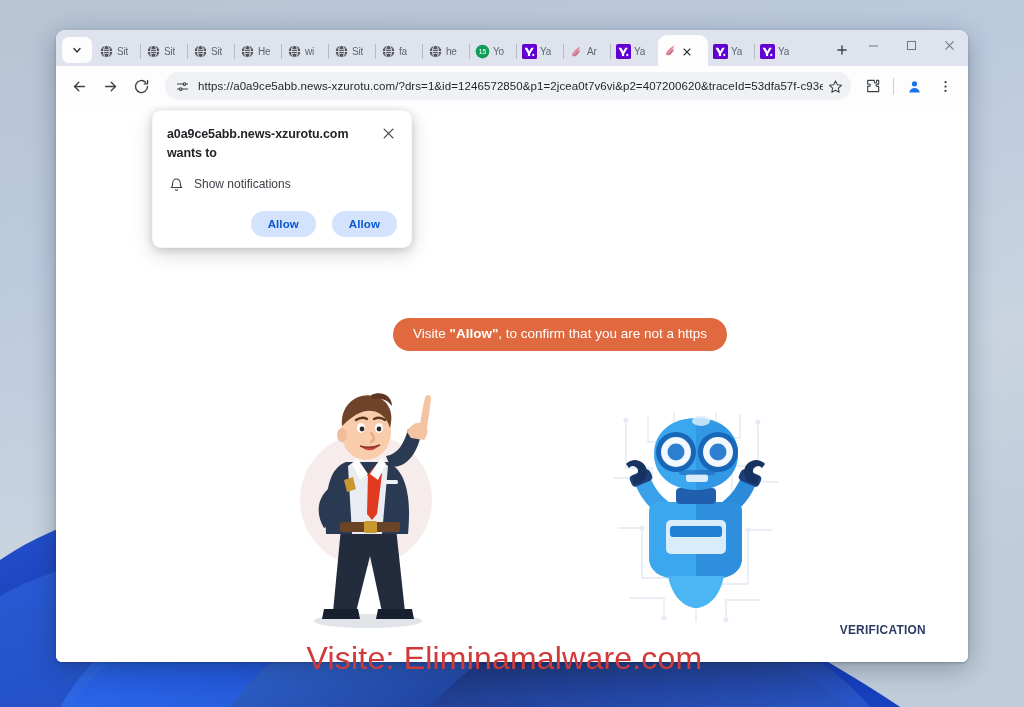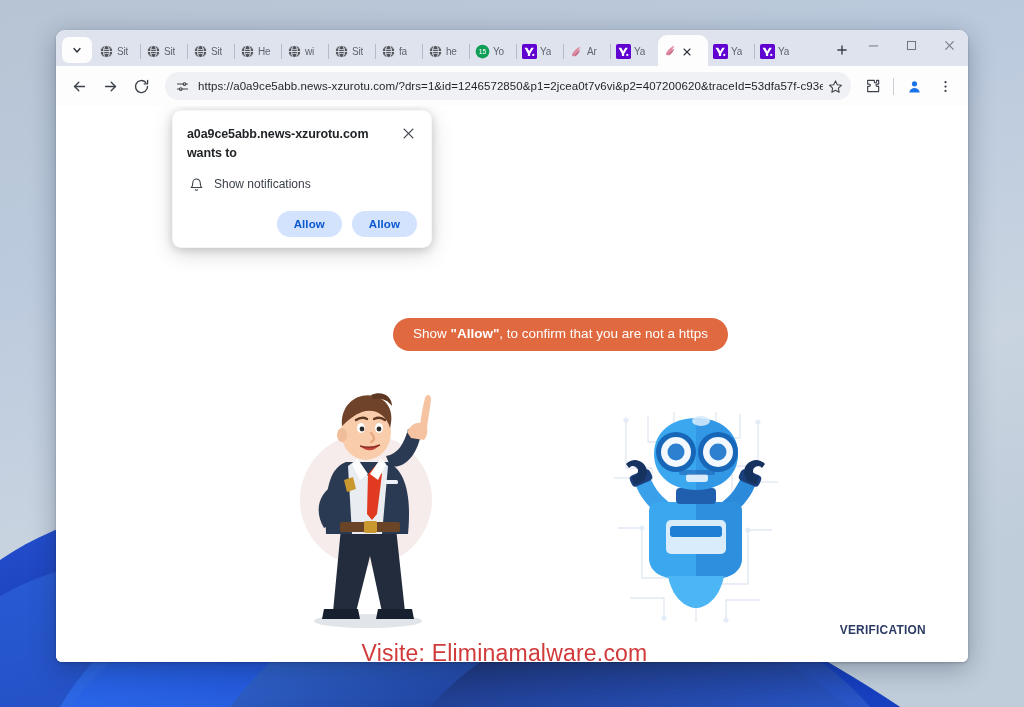--- a/index.html
+++ b/index.html
@@ -88,31 +88,30 @@
   
   .viewport { flex:1; background:#fff; position:relative; overflow:hidden; }
 
   
   #permpopup {
     position:absolute; left: 96px; top: 4px;
     width: 260px; background:#fff; border-radius: 9px;
     box-shadow: 0 2px 10px rgba(0,0,0,.16), 0 6px 22px rgba(0,0,0,.14);
     padding: 14px 14px 10px 14px; z-index: 30;
     border: 1px solid rgba(0,0,0,.035);
-    margin-left: 20px;
   }
   .pp-head { display:flex; align-items:flex-start; gap:6px; }
   .pp-title {
     font-size: 12.5px; font-weight: 700; color:#1f2226; line-height: 1.52;
     flex:1; letter-spacing:-.1px;
   }
   .pp-close { width:16px;height:16px;flex:0 0 16px;margin-top:1px;color:#4a4f57; }
   .pp-row { display:flex; align-items:flex-start; gap:10px; margin: 14px 0 0 2px; }
   .pp-row-label { font-size:12px; color:#3c4149; }
-  .pp-actions { display:flex; justify-content:flex-end; gap:10px; margin-top: 18px; }
+  .pp-actions { display:flex; justify-content:flex-end; gap:16px; margin-top: 18px; }
   .pp-btn {
     background:#d3e3fd; color:#0b57d0; border:none; border-radius:16px;
     font-size:11.5px; font-weight:600; padding: 7px 17px;
     font-family:"Liberation Sans", sans-serif; cursor:pointer;
     letter-spacing:.1px;
   }
 
   
   .bubble {
     position:absolute; left: 337px; top: 212px;
@@ -130,21 +129,21 @@
   .verif {
     position:absolute; right: 42px; bottom: 25px;
     font-size: 13.5px; font-weight:700; color:#2b3a63;
     letter-spacing: .3px; transform: scaleX(.88); transform-origin: right center;
     font-family:"Liberation Sans", sans-serif;
   }
 
   
   #watermark {
     position:absolute; left: 0; right:15px; top: 640px;
-    text-align:center; font-size: 23px; color:#d03a3a;
+    text-align:center; font-size: 32px; color:#d03a3a;
     font-family:"Liberation Sans", sans-serif; letter-spacing:.2px;
     z-index: 60; pointer-events:none; font-weight:400;
   }
 </style>
 </head>
 <body>
 
 <div id="desktop">
 
   <svg class="wp-svg" viewBox="0 0 1024 707" preserveAspectRatio="none">
@@ -420,21 +419,21 @@
       </div>
     </div>
 
     <div class="viewport">
 
       <svg class="bubble-tail" width="70" height="95" viewBox="0 0 70 95" style="overflow:visible">
         <path d="M58 2 L40 40 L0 92 Z" fill="#e0693f"></path>
       </svg>
 
       <div class="bubble">
-        <span>Show </span><b>"Allow"</b><span>, to confirm that you are not a https</span>
+        <span>Visite </span><b>"Allow"</b><span>, to confirm that you are not a https</span>
       </div>
 
       <svg class="illus-man" viewBox="0 0 185 248">
         <circle cx="88" cy="112" r="66" fill="#f3e6e4" opacity="0.75"></circle>
         <ellipse cx="90" cy="233" rx="54" ry="7" fill="#d9dde2" opacity="0.8"></ellipse>
 
         <path d="M63 140 L118 140 L127 224 L104 224 L92 168 L78 224 L55 224 Z" fill="#222c3c"></path>
         <path d="M46 221 L80 221 L82 231 L44 231 Z" fill="#16202e"></path>
         <path d="M100 221 L134 221 L136 231 L98 231 Z" fill="#16202e"></path>
 

